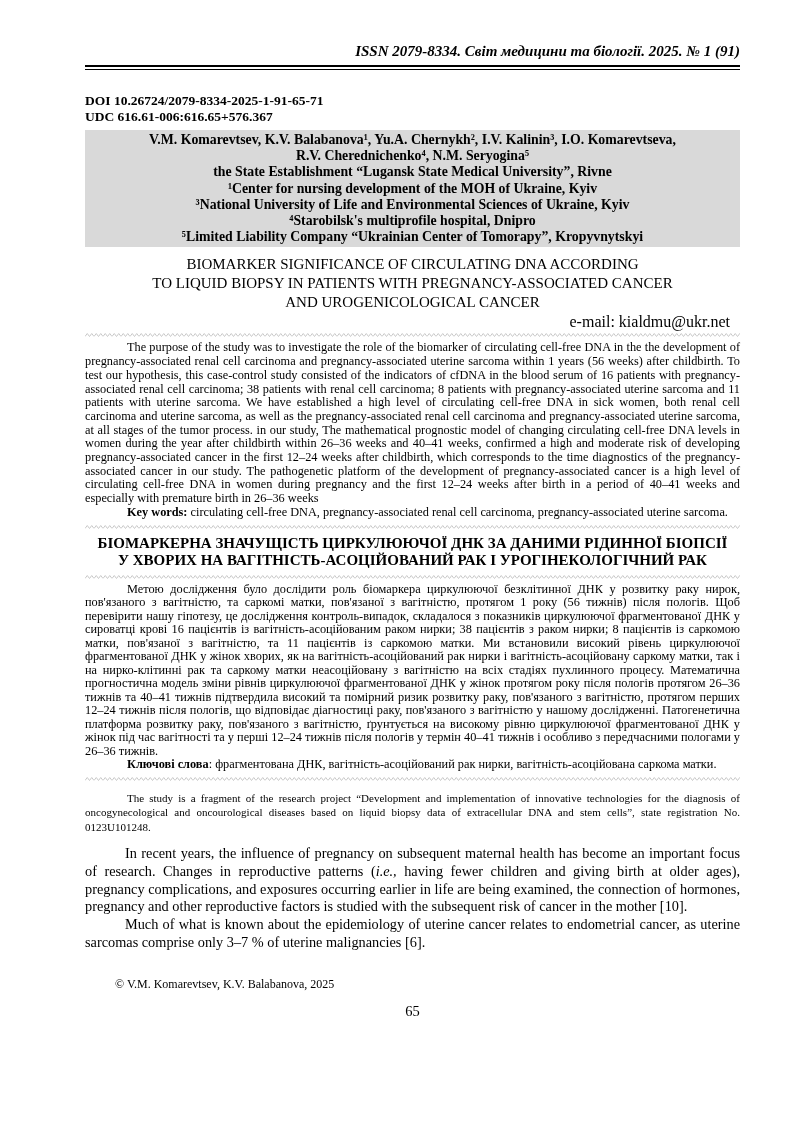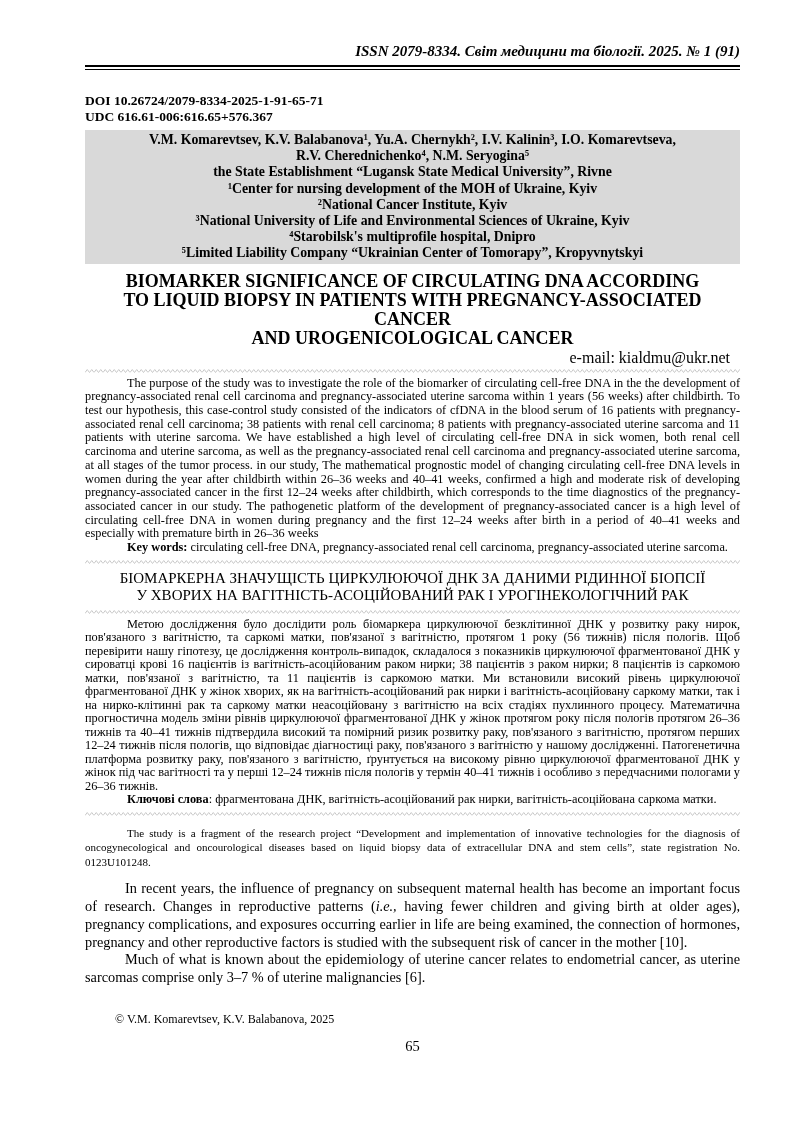--- a/index.html
+++ b/index.html
@@ -15,29 +15,29 @@
   }
   .issn{font-size:15px;font-weight:bold;font-style:italic;text-align:right;line-height:18px;}
   .rule-thick{margin-top:5px;border-top:2.5px solid var(--rule);}
   .rule-thin{margin-top:2px;border-top:1px solid var(--rule);}
   .doi-block{margin-top:23px;font-weight:bold;font-size:13.5px;line-height:16px;}
   .authors-block{
     margin-top:5px;background:var(--highlight-bg);
     text-align:center;font-weight:bold;font-size:13.8px;line-height:16.2px;
     padding:2px 18px;
   }
-  .title-en{margin-top:8px;text-align:center;font-weight:bold;font-size:18px;line-height:19px;}
+  .title-en{margin-top:8px;text-align:center;font-weight:normal;font-size:15px;line-height:19px;}
   .email{margin-top:3px;text-align:right;font-size:16px;line-height:13px;padding-right:10px;}
   .zigzag{display:block;margin-top:4px;}
   p{margin:0;}
   .abstract{margin-top:3px;font-size:12.3px;line-height:13.7px;text-align:justify;text-indent:42px;}
   .keywords{font-size:12.3px;line-height:13.7px;text-align:justify;text-indent:42px;}
   .abstract-ua,.keywords-ua{line-height:13.5px;}
   .authors-ua{margin-top:11px;text-align:center;font-weight:bold;font-size:14px;line-height:17px;}
-  .title-ua{margin-top:5px;text-align:center;font-weight:normal;font-size:15px;line-height:17.5px;}
+  .title-ua{margin-top:5px;text-align:center;font-weight:bold;font-size:15px;line-height:17.5px;}
   .project-note{margin-top:9px;font-size:11px;line-height:14.5px;text-align:justify;text-indent:42px;}
   .body-para{font-size:14.3px;line-height:17.8px;text-align:justify;text-indent:40px;}
   .body-para.first{margin-top:11px;}
   .copyright{margin-top:25px;margin-left:30px;font-size:12px;line-height:15px;}
   .page-number{margin-top:11px;text-align:center;font-size:14.5px;}
   b{font-weight:bold;}
 </style>
 </head>
 <body>
 
@@ -50,21 +50,20 @@
   <div class="doi-block">
     <div>DOI 10.26724/2079-8334-2025-1-91-65-71</div>
     <div>UDC 616.61-006:616.65+576.367</div>
   </div>
 
   <div class="authors-block">
     <div>V.M. Komarevtsev, K.V. Balabanova¹, Yu.A. Chernykh², I.V. Kalinin³, I.O. Komarevtseva,</div>
     <div>R.V. Cherednichenko⁴, N.M. Seryogina⁵</div>
     <div>the State Establishment “Lugansk State Medical University”, Rivne</div>
     <div>¹Center for nursing development of the MOH of Ukraine, Kyiv</div>
-    <div>²National Cancer Institute, Kyiv</div>
     <div>³National University of Life and Environmental Sciences of Ukraine, Kyiv</div>
     <div>⁴Starobilsk's multiprofile hospital, Dnipro</div>
     <div>⁵Limited Liability Company “Ukrainian Center of Tomorapy”, Kropyvnytskyi</div>
   </div>
 
   <div class="title-en">
     <div>BIOMARKER SIGNIFICANCE OF CIRCULATING DNA ACCORDING</div>
     <div>TO LIQUID BIOPSY IN PATIENTS WITH PREGNANCY-ASSOCIATED CANCER</div>
     <div>AND UROGENICOLOGICAL CANCER</div>
   </div>

